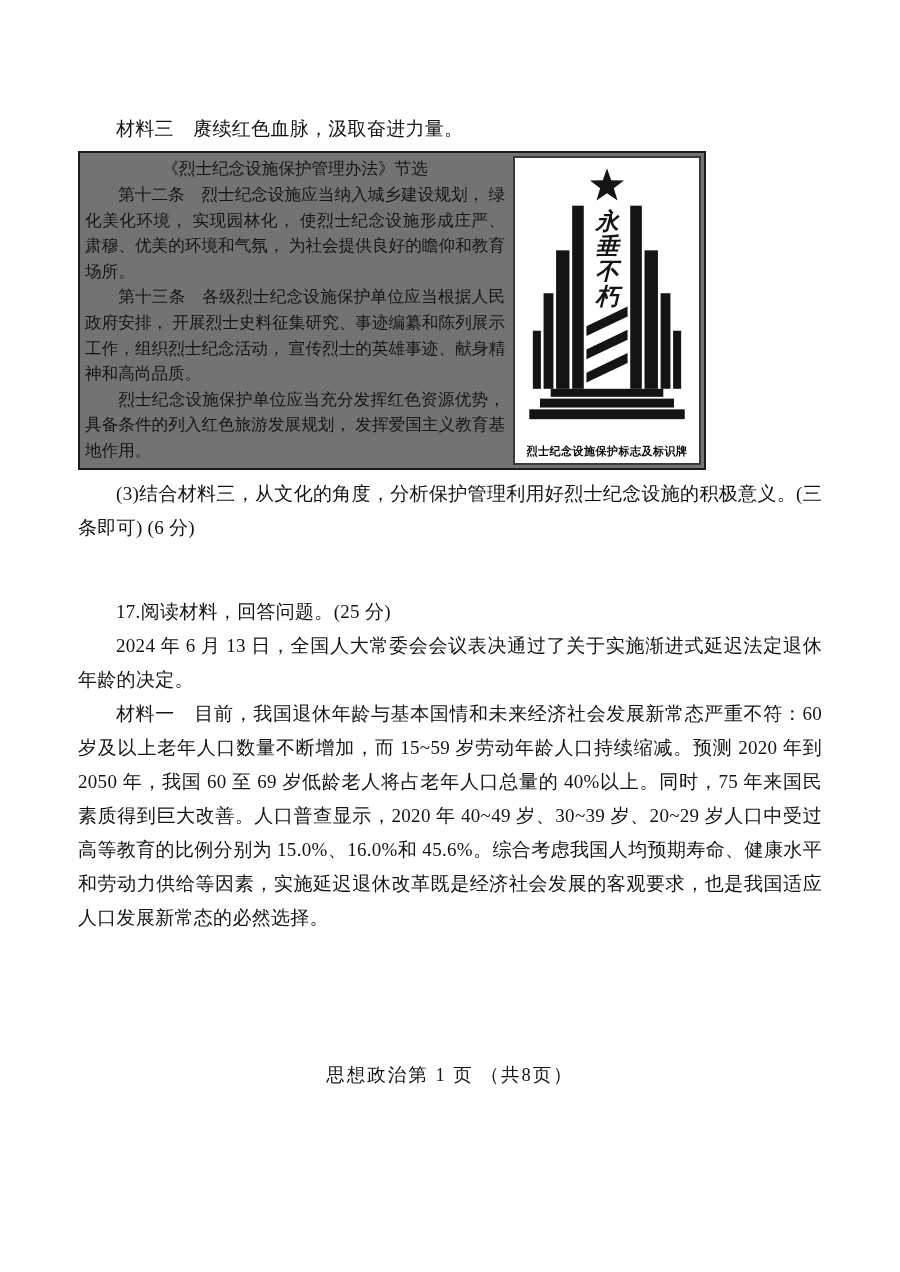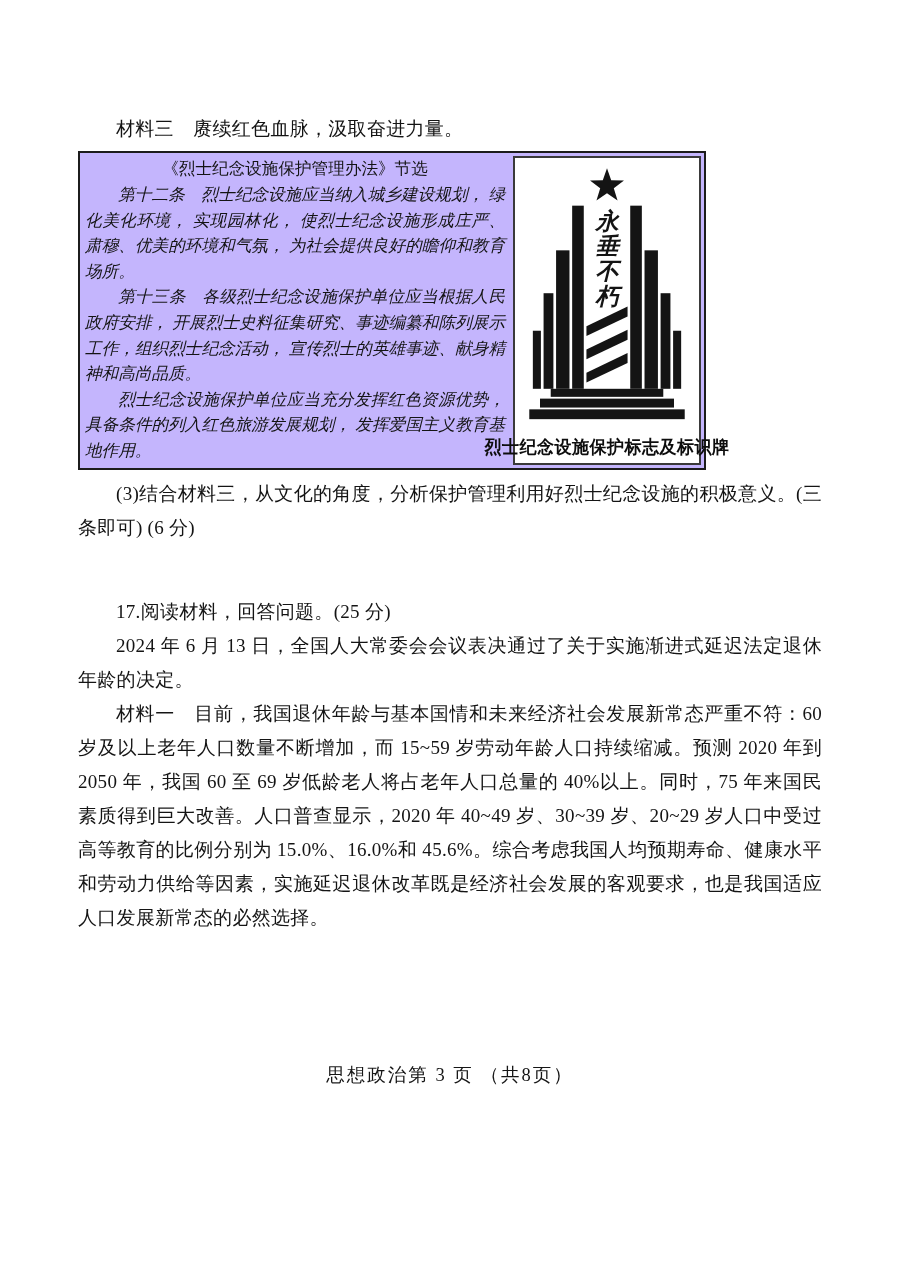--- a/index.html
+++ b/index.html
@@ -25,49 +25,49 @@
     letter-spacing: 0.3px;
   }
   .indent { text-indent: 2em; }
   .m3-title { margin-bottom: 1px; }
   .excerpt-box {
     margin-top: 5px;
     width: 628px;
     border: 2px solid #1c1c1c;
     display: flex;
     align-items: stretch;
-    background: #c4b5fd;
+    background: #737373;
   }
   .excerpt-text {
     flex: 1;
     padding: 3px 8px 4px 5px;
     font-size: 16.6px;
     line-height: 25.6px;
     text-align: justify;
     text-justify: inter-ideograph;
   }
   .excerpt-title {
     text-align: center;
     font-size: 16.6px;
     line-height: 26px;
   }
-  .excerpt-para { text-indent: 2em; font-style: italic; }
+  .excerpt-para { text-indent: 2em; }
   .monument-frame {
     width: 188px;
     margin: 3px 3px 3px 0;
     border: 2px solid #3a3a3a;
     background: #fff;
     display: flex;
     flex-direction: column;
     align-items: center;
     justify-content: space-between;
     padding: 3px 2px 4px 2px;
   }
   .monument-caption {
-    font-size: 17px;
+    font-size: 11px;
     font-weight: bold;
     white-space: nowrap;
     letter-spacing: 0.5px;
     color: #0d0d0d;
     transform: scaleY(1.05);
   }
   .mono-ink { fill: #141414; }
   .inscription {
     font-family: "Liberation Serif", "DejaVu Serif", serif;
     font-weight: bold;
@@ -138,14 +138,14 @@
 
   <p class="para indent q3">(3)结合材料三，从文化的角度，分析保护管理利用好烈士纪念设施的积极意义。(三条即可) (6 分)</p>
 
   <p class="para indent q17-header">17.阅读材料，回答问题。(25 分)</p>
 
   <p class="para indent">2024 年 6 月 13 日，全国人大常委会会议表决通过了关于实施渐进式延迟法定退休年龄的决定。</p>
 
   <p class="para indent">材料一　目前，我国退休年龄与基本国情和未来经济社会发展新常态严重不符：60 岁及以上老年人口数量不断增加，而 15~59 岁劳动年龄人口持续缩减。预测 2020 年到 2050 年，我国 60 至 69 岁低龄老人将占老年人口总量的 40%以上。同时，75 年来国民素质得到巨大改善。人口普查显示，2020 年 40~49 岁、30~39 岁、20~29 岁人口中受过高等教育的比例分别为 15.0%、16.0%和 45.6%。综合考虑我国人均预期寿命、健康水平和劳动力供给等因素，实施延迟退休改革既是经济社会发展的客观要求，也是我国适应人口发展新常态的必然选择。</p>
 
 
-  <div class="footer">思想政治第 3 页 （共8页）</div>
+  <div class="footer">思想政治第 1 页 （共8页）</div>
 </div>
 
 </body></html>

